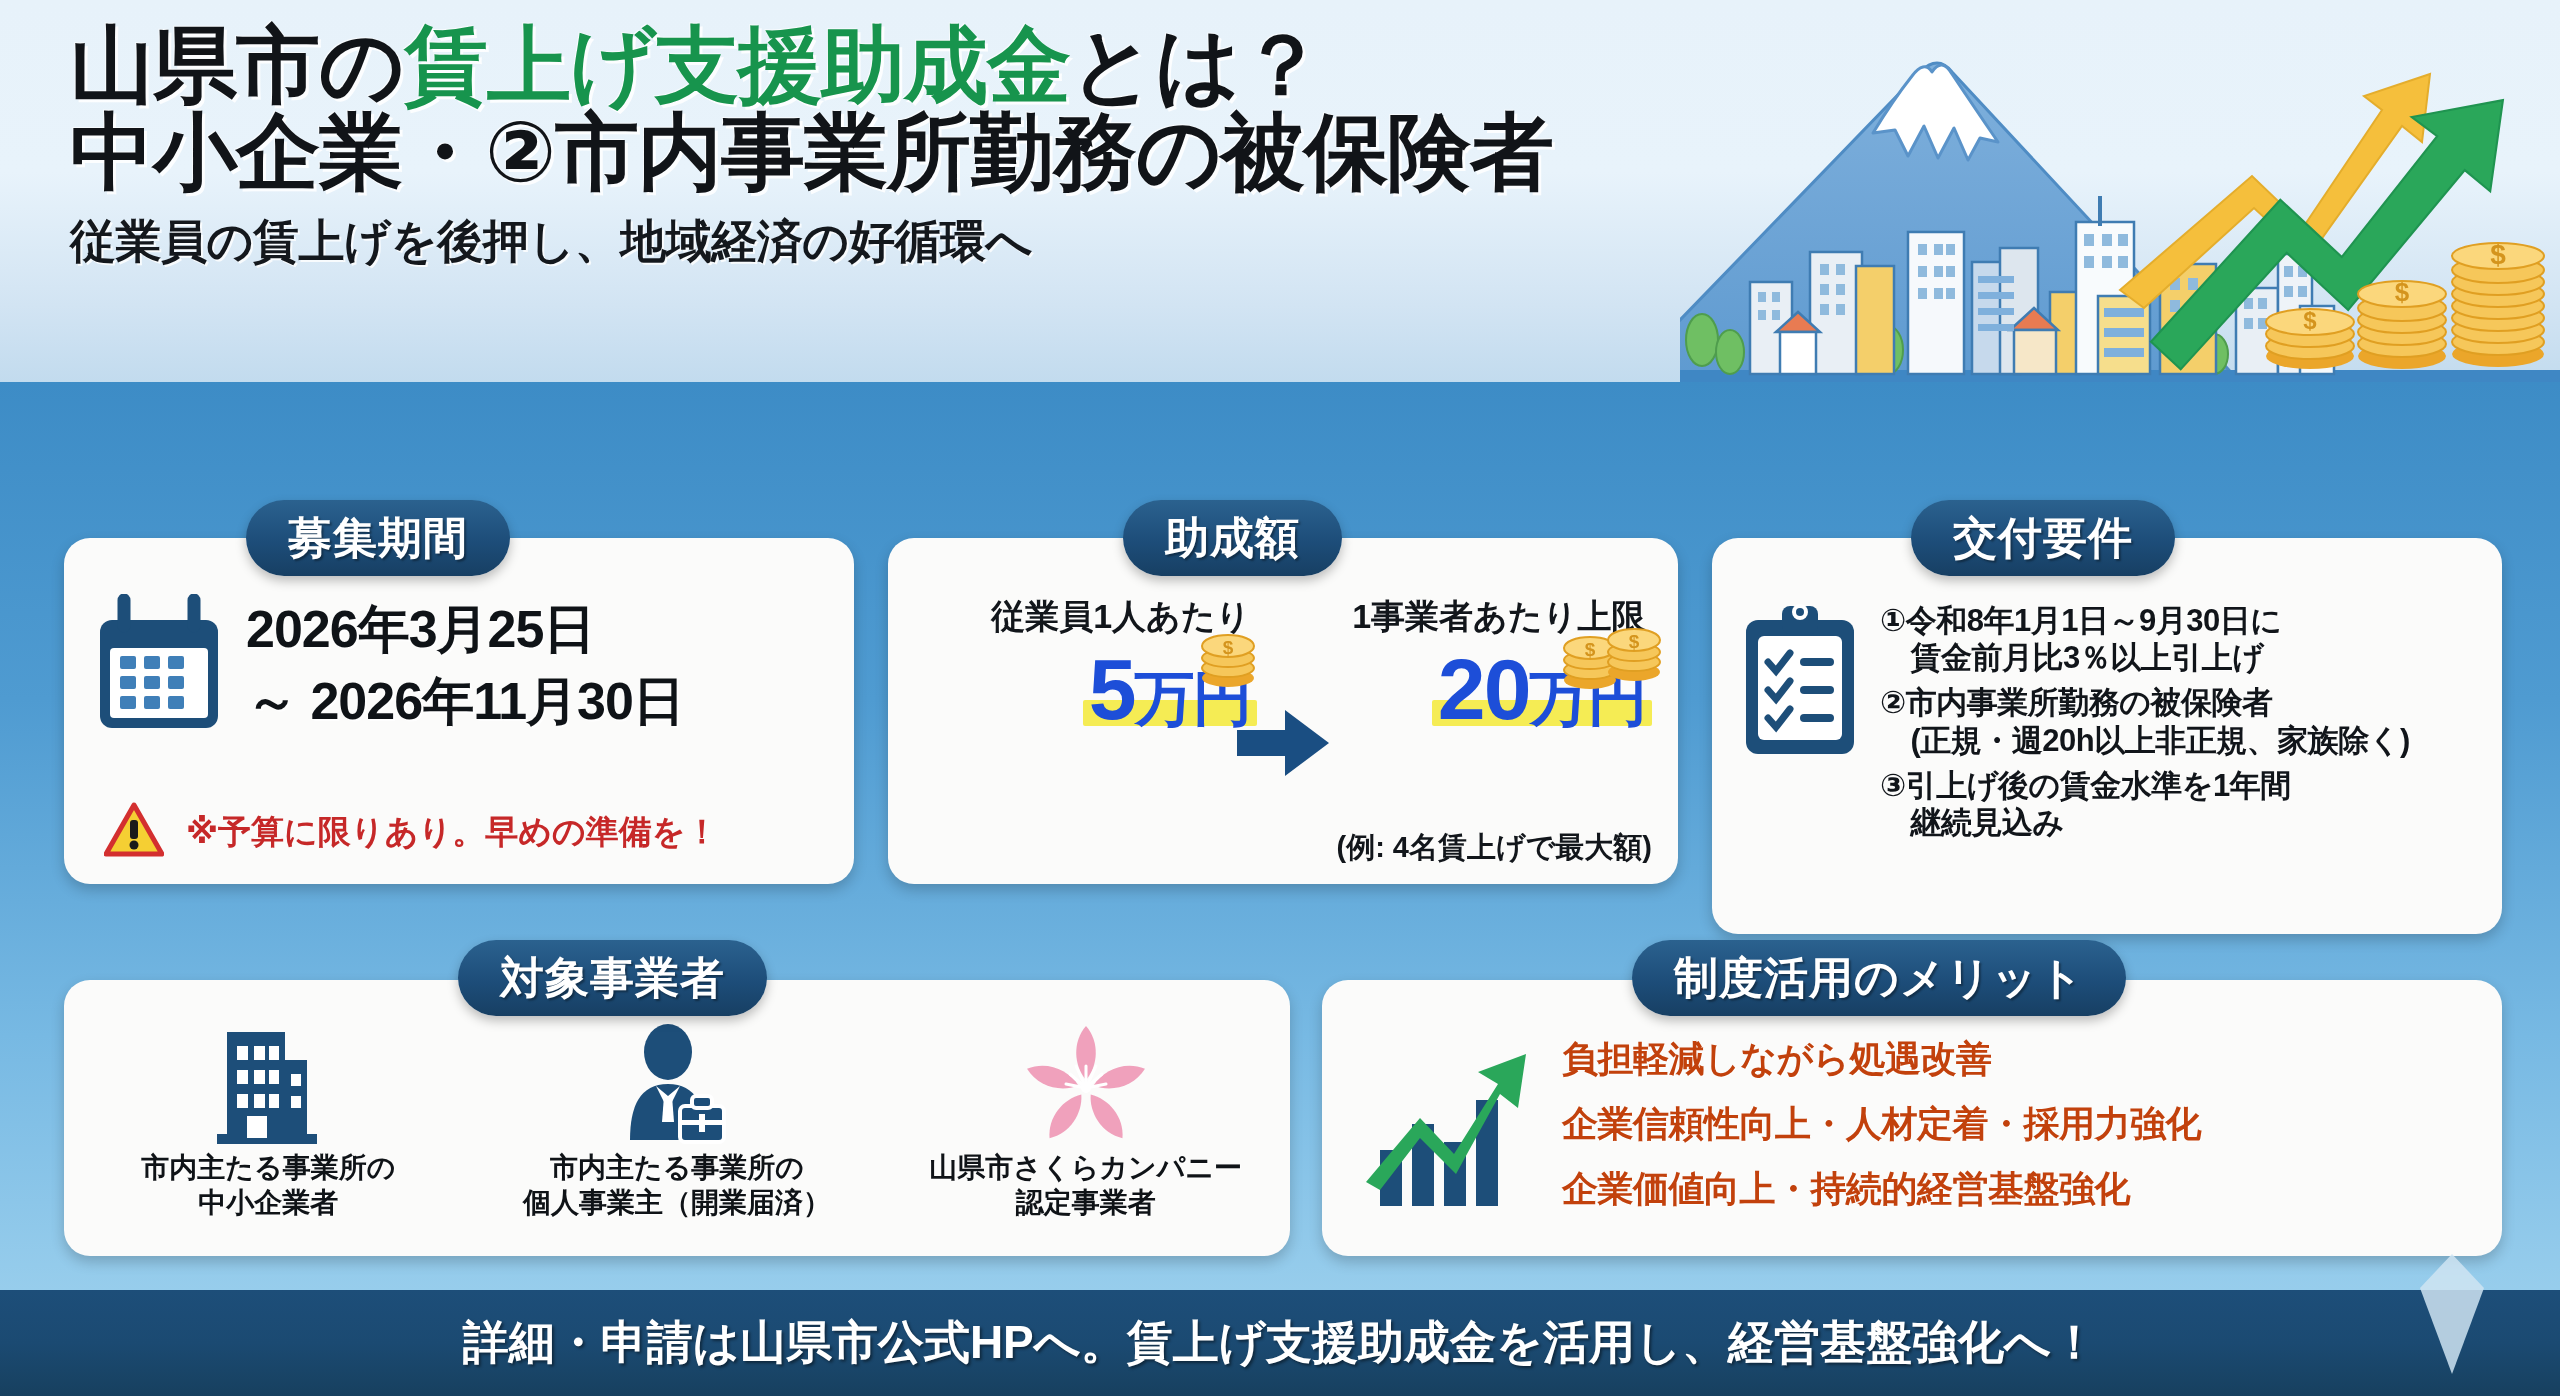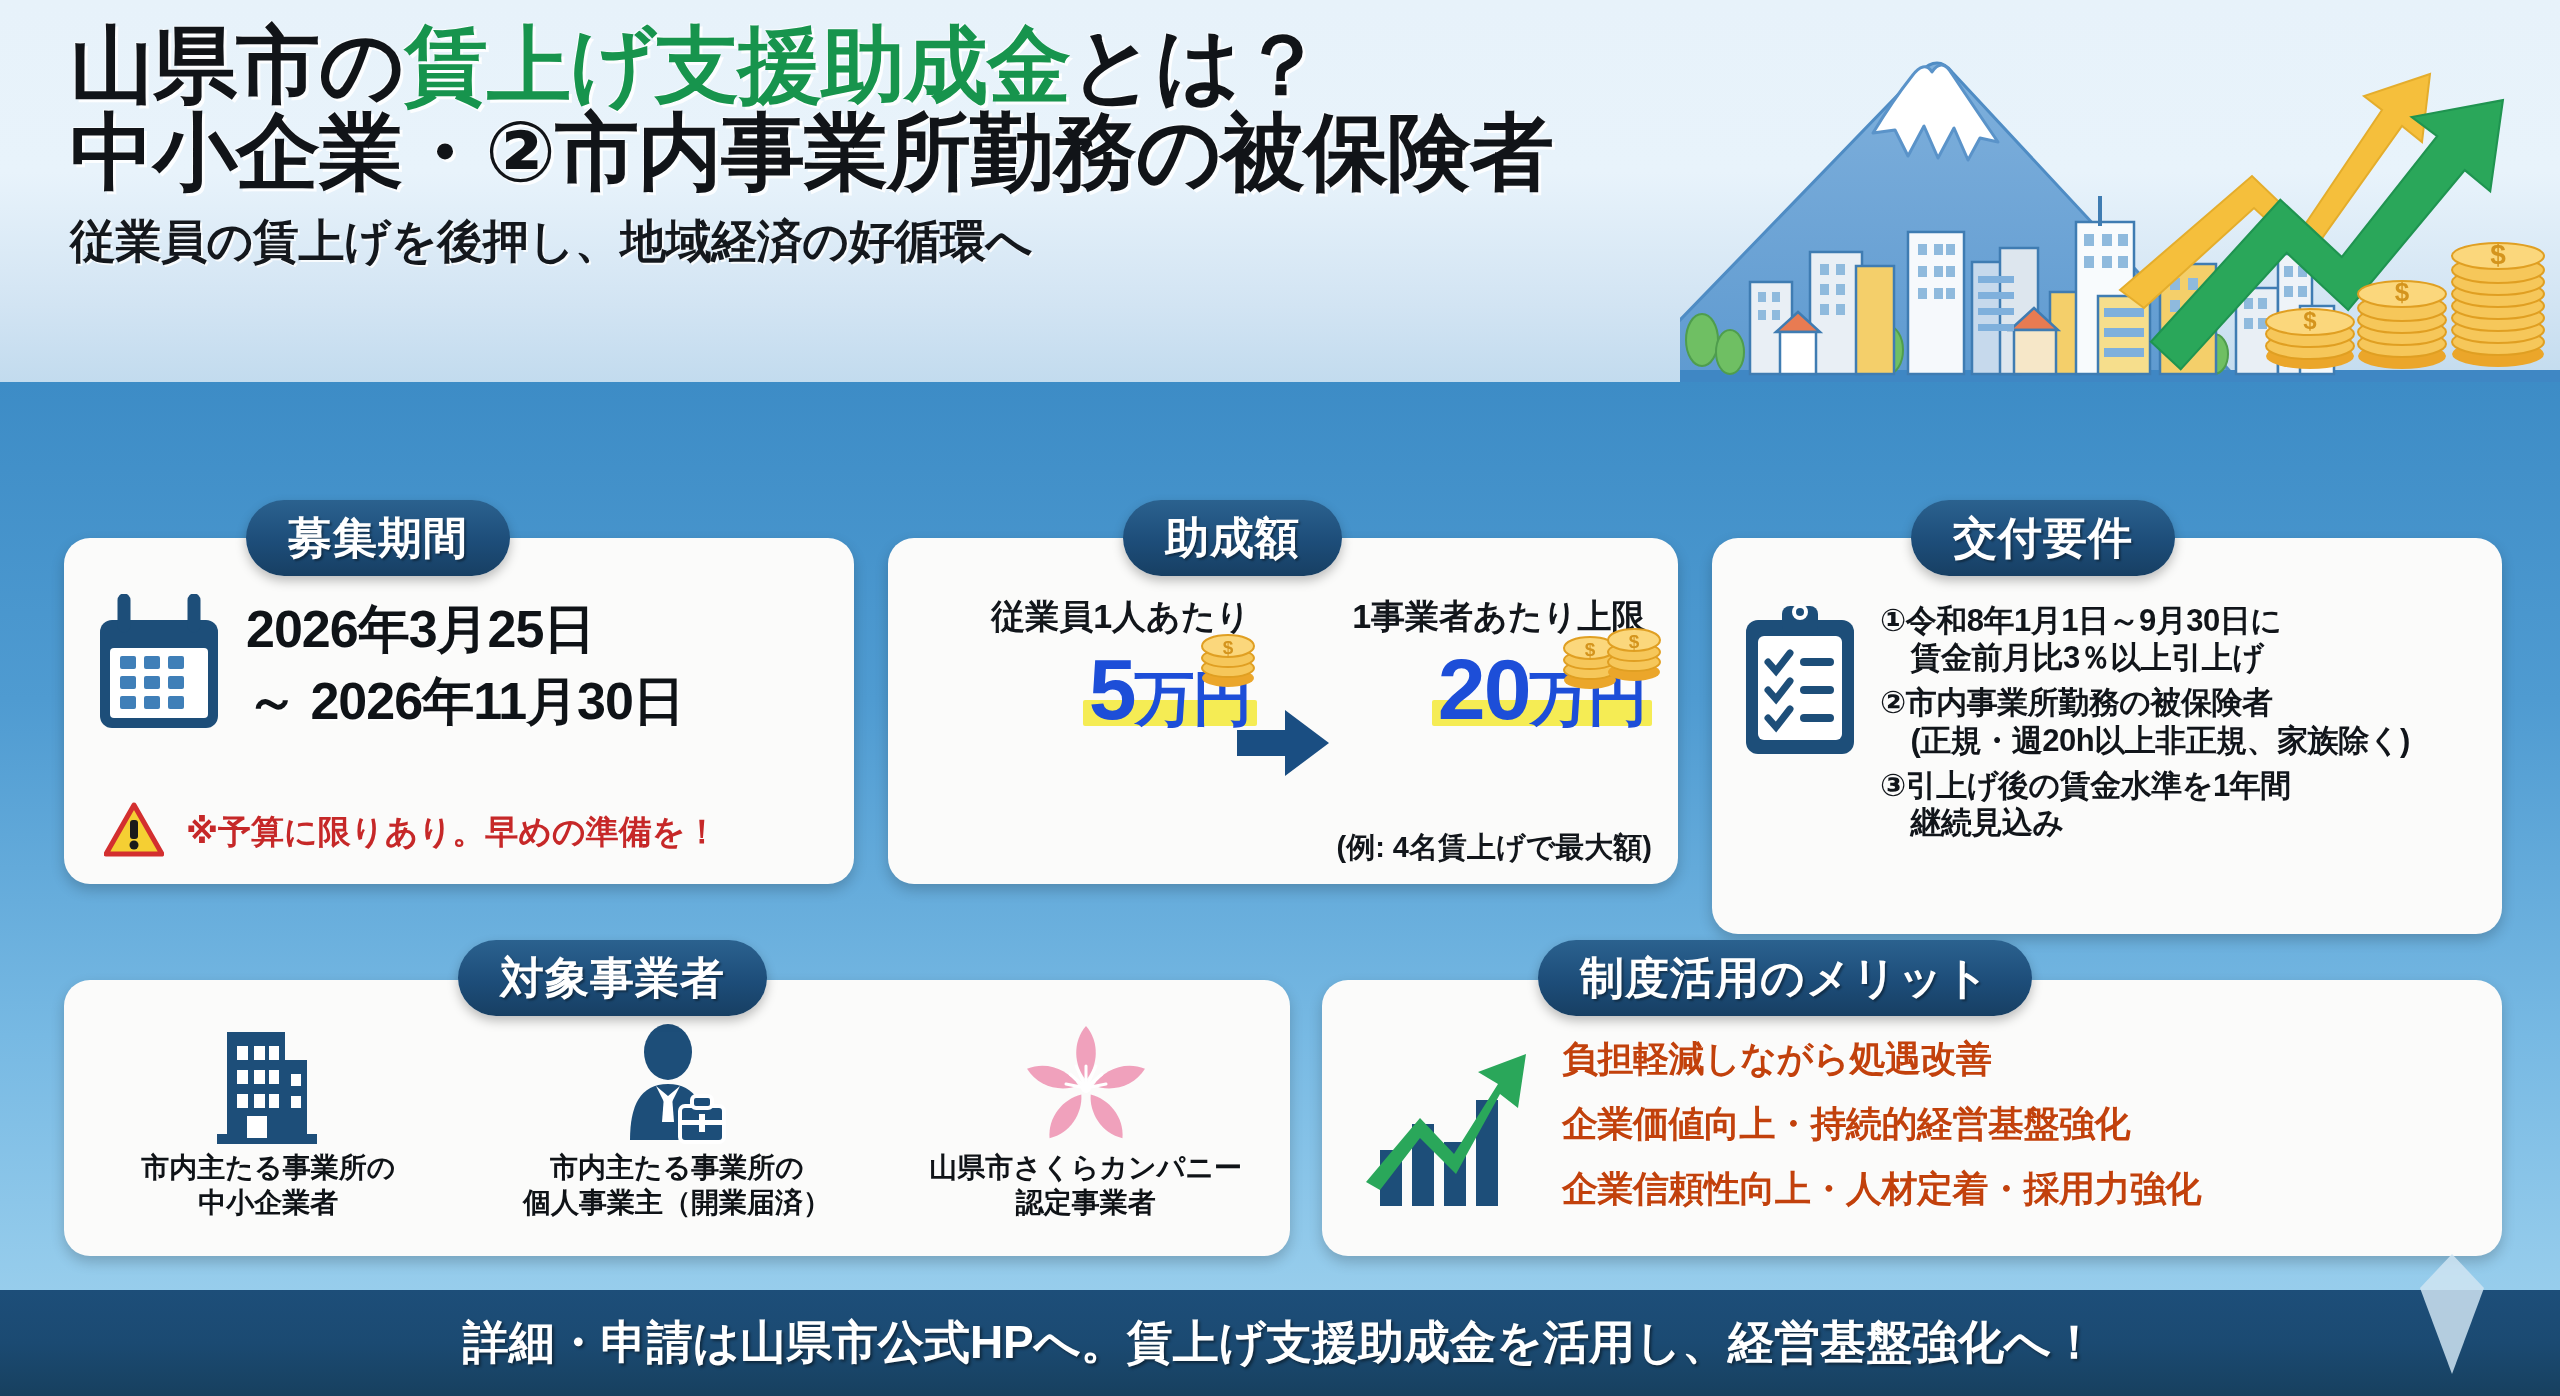--- a/index.html
+++ b/index.html
@@ -166,21 +166,21 @@
   .target-icon { height: 128px; display: flex; align-items: flex-end; justify-content: center; }
   .target-label {
     text-align: center;
     font-size: 28px; font-weight: 800; color: #0f1317; line-height: 1.26;
     white-space: pre-line;
     text-shadow: 1px 1px 0 rgba(255,255,255,.7);
   }
 
   
   #card-merit { left: 1322px; top: 980px; width: 1180px; height: 276px; }
-  #badge-merit { left: 1538px; top: 940px; justify-content: flex-end; }
+  #badge-merit { left: 1632px; top: 940px; justify-content: flex-end; }
   .merit-row { position: absolute; left: 36px; top: 52px; display: flex; align-items: center; gap: 28px; }
   .merit-list { display: flex; flex-direction: column; gap: 16px; }
   .merit-item {
     font-size: 36px; font-weight: 800; color: #c2410c; white-space: nowrap; letter-spacing: -0.5px;
     text-shadow: 1px 1px 0 rgba(255,255,255,.7);
   }
 
   
   .footer {
     position: absolute; left: 0; top: 1290px;
@@ -578,22 +578,22 @@
             <rect x="22" y="118" width="22" height="56"></rect>
             <rect x="54" y="92" width="22" height="82"></rect>
             <rect x="86" y="110" width="22" height="64"></rect>
             <rect x="118" y="68" width="22" height="106"></rect>
           </g>
           <path d="M8 150 L62 86 L96 122 L140 52 L120 40 L168 22 L160 76 L142 62 L98 142 L62 106 L22 158 Z" fill="#2aa75a"></path>
         </svg>
       </span>
       <div class="merit-list">
         <div class="merit-item">負担軽減しながら処遇改善</div>
+        <div class="merit-item">企業信頼性向上・人材定着・採用力強化</div>
         <div class="merit-item">企業価値向上・持続的経営基盤強化</div>
-        <div class="merit-item">企業信頼性向上・人材定着・採用力強化</div>
       </div>
     </div>
   </div>
 
   <span class="footer-deco">
     <svg width="76" height="120" viewBox="0 0 76 120" xmlns="http://www.w3.org/2000/svg">
       <path d="M38 0 L70 34 L38 120 L6 34 Z" fill="#cfe4f2" opacity="0.85"></path>
     </svg>
   </span>
 

